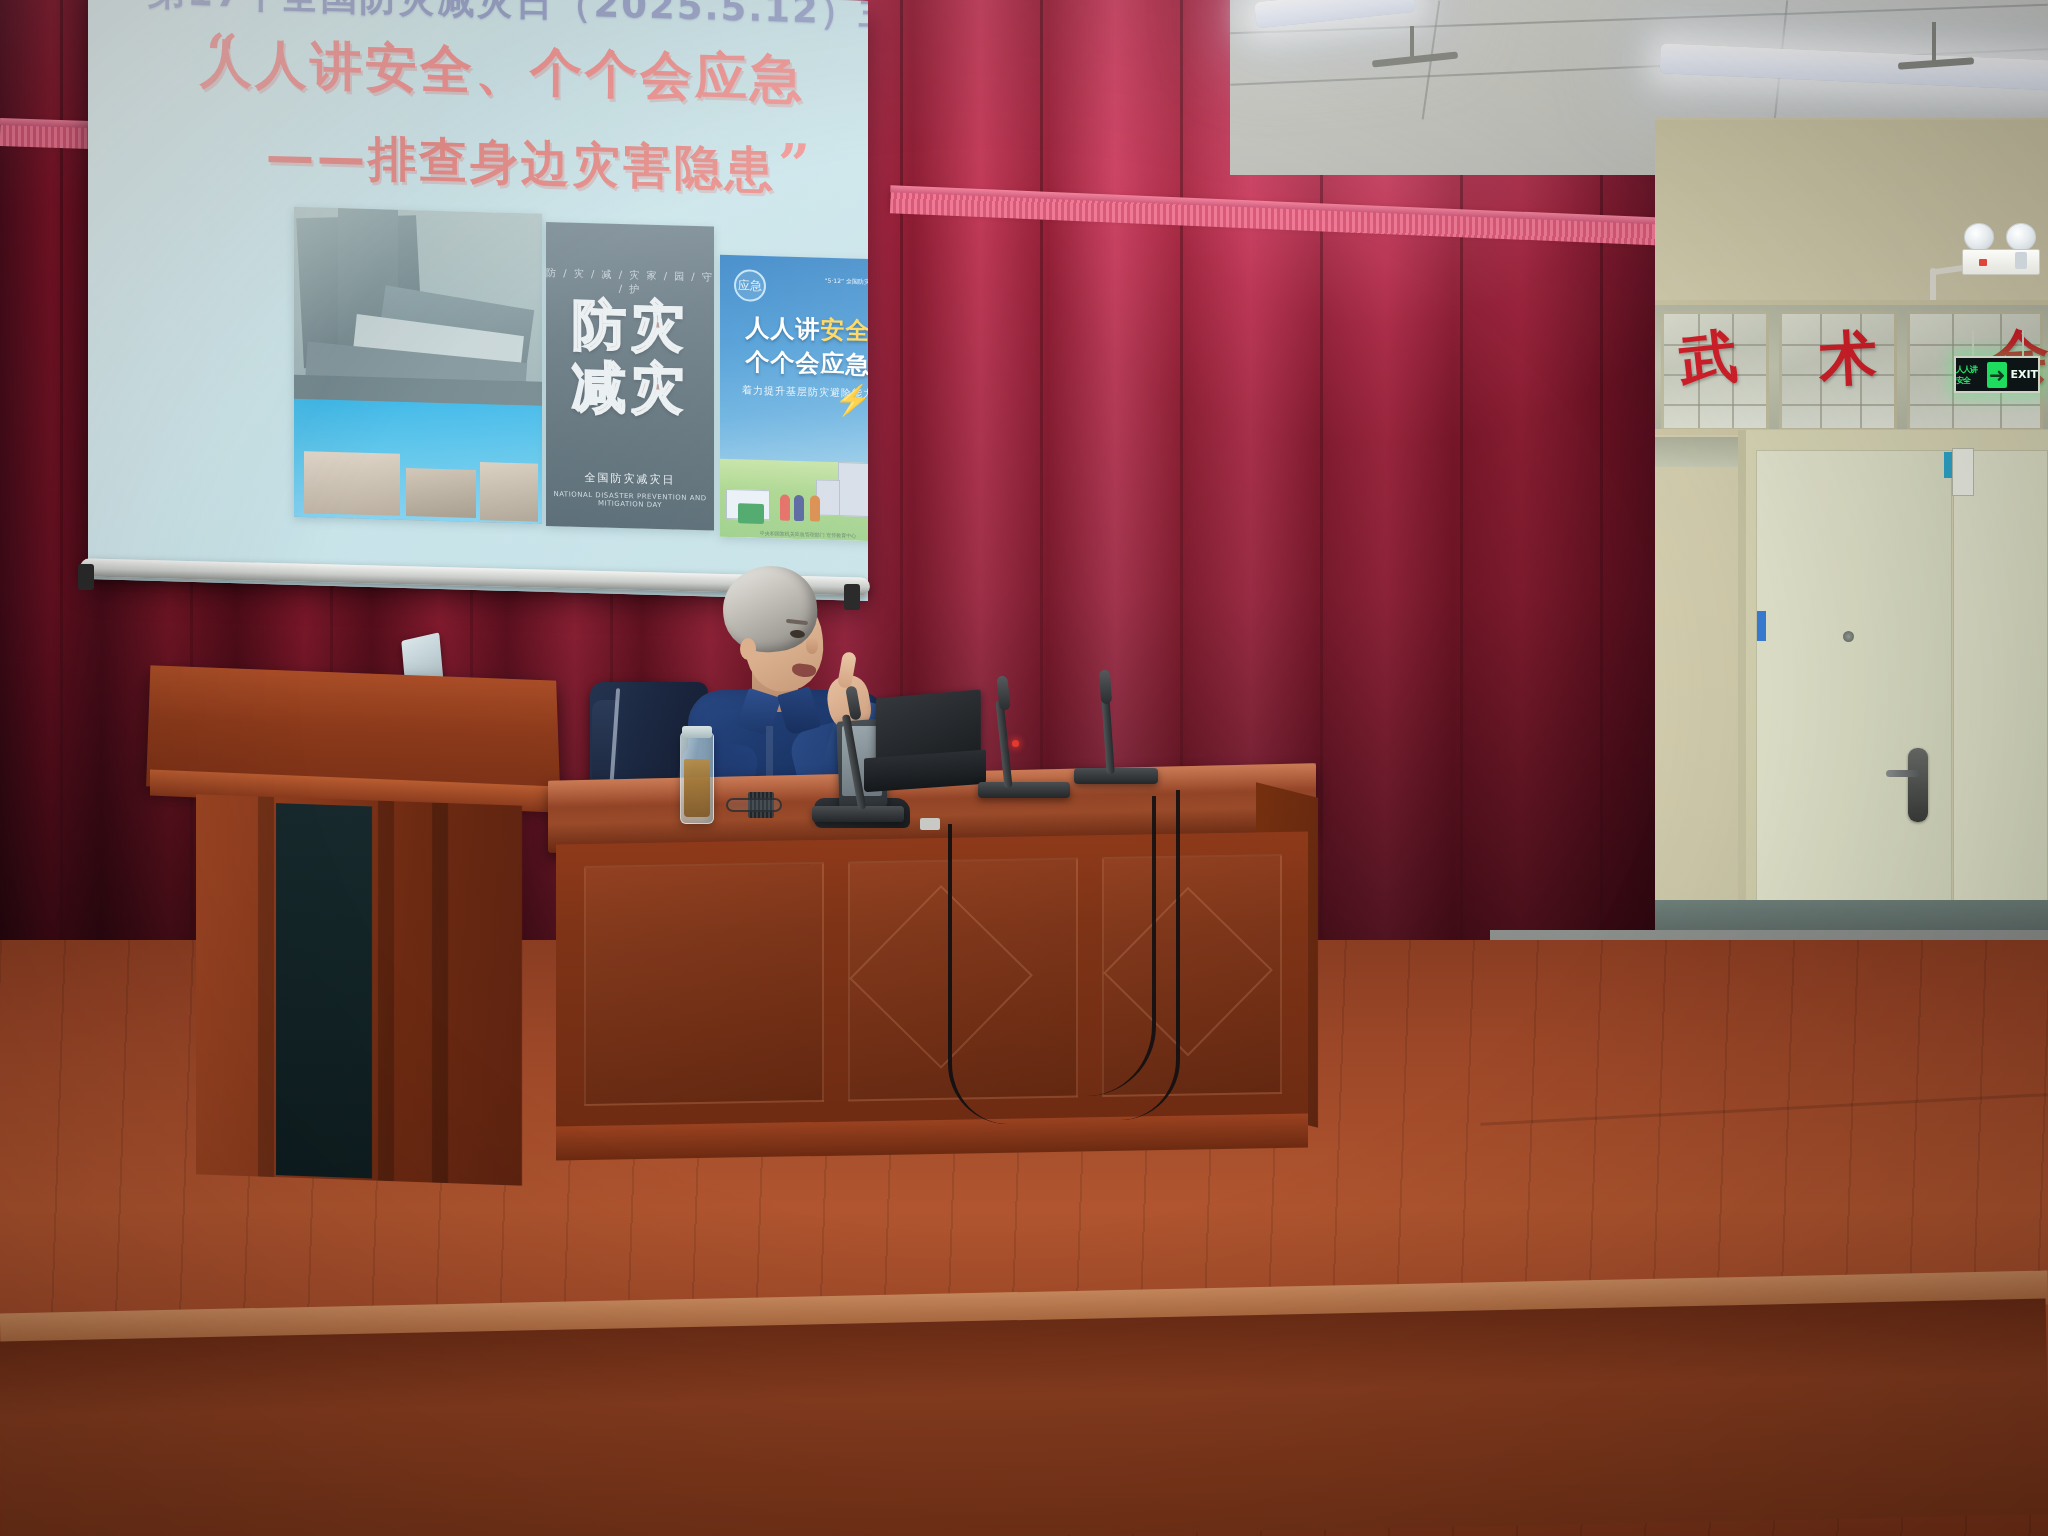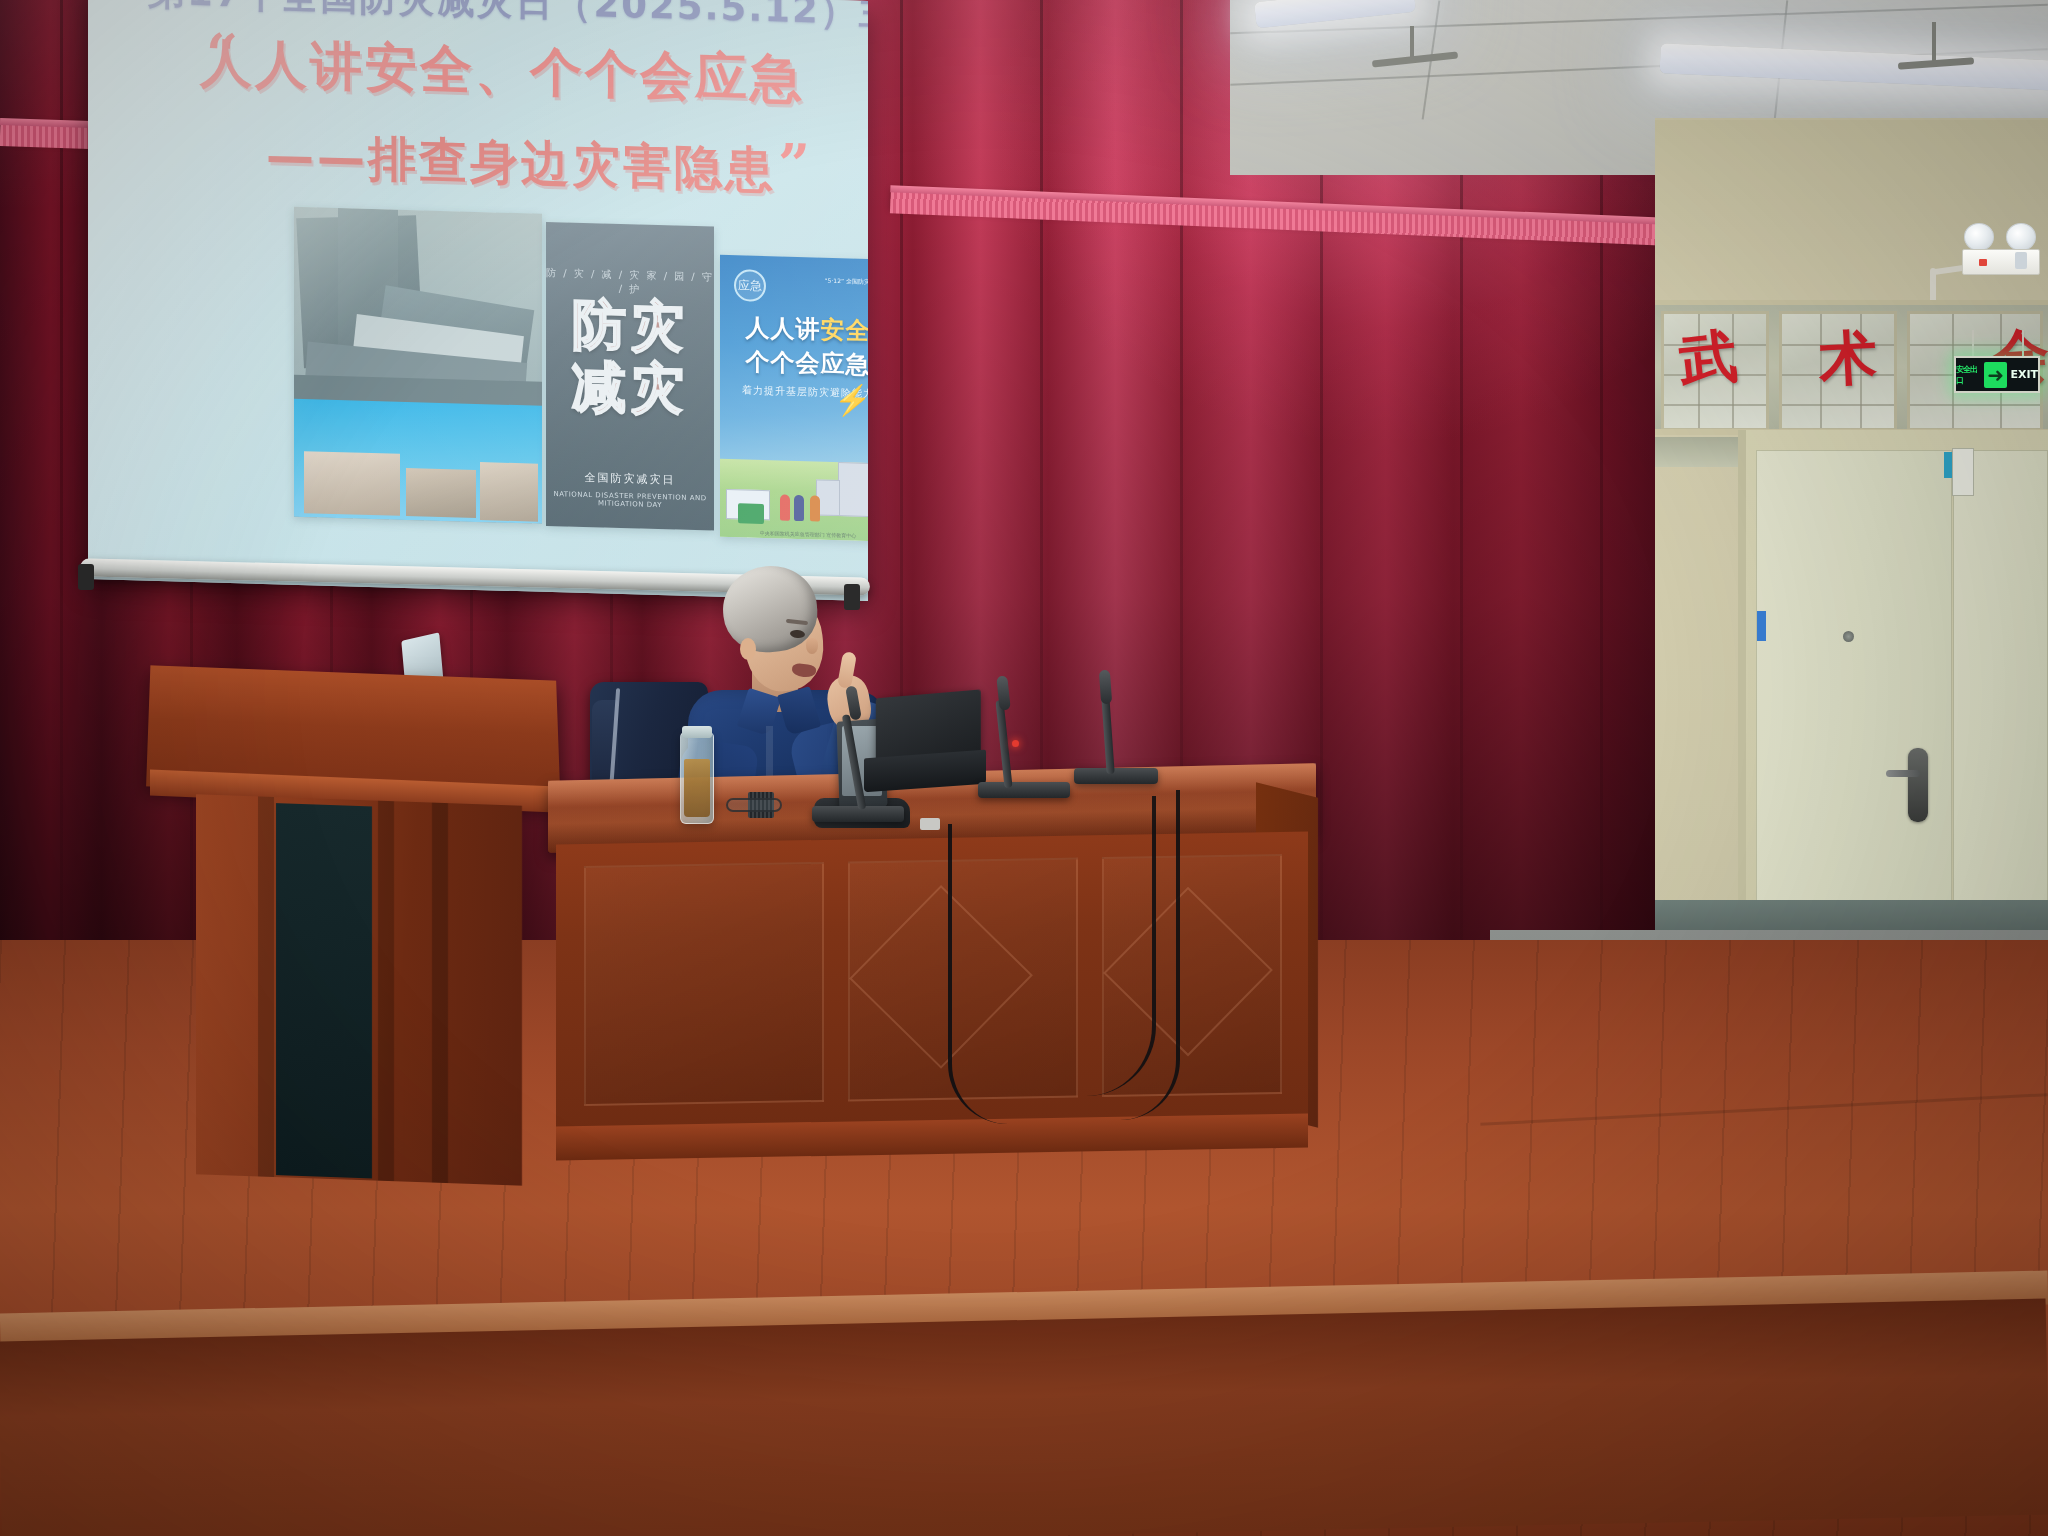--- a/index.html
+++ b/index.html
@@ -661,21 +661,21 @@
     </div>
     <div class="paper-char" style="left:24px; top:24px; transform:rotate(-6deg);">武</div>
     <div class="paper-char" style="left:164px; top:24px; transform:rotate(-3deg);">术</div>
     <div class="paper-char" style="left:336px; top:22px; transform:rotate(-4deg);">会</div>
   </div>
   <div class="window-band-low"></div>
 
   <div class="exit-hanger" style="left:1972px; top:330px; height:28px;"></div>
   <div class="exit-hanger" style="left:2022px; top:330px; height:28px;"></div>
   <div class="exit-sign">
-    <span class="exit-cn">安全出口</span>
+    <span class="exit-cn">人人讲安全</span>
     <span class="exit-glyph">
       <span class="exit-runner">➜</span>
     </span>
     <span class="exit-en">EXIT</span>
   </div>
 
   <div class="door-frame">
     <div class="door-leaf door-left">
       <div class="blue-tag"></div>
       <div class="door-peep"></div>

